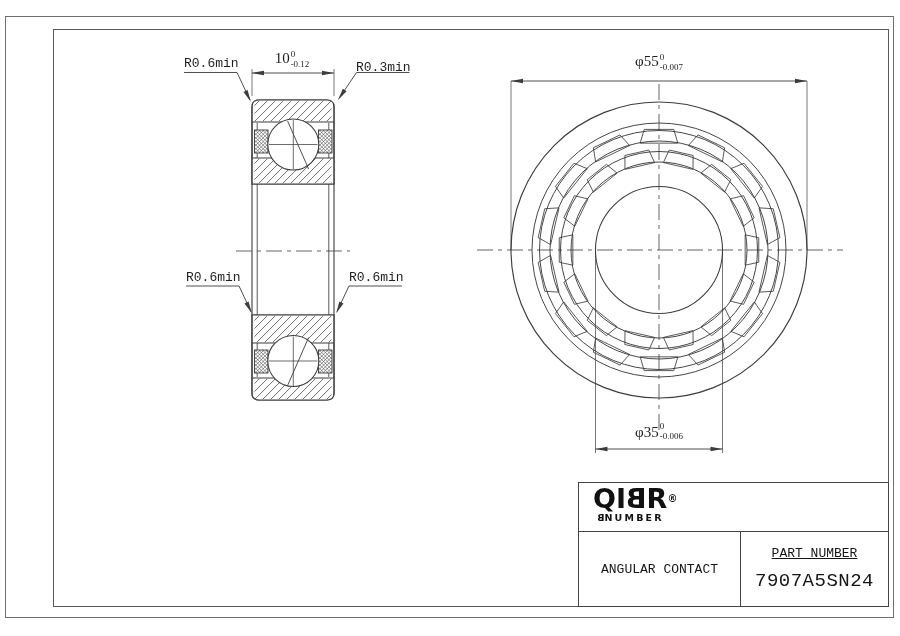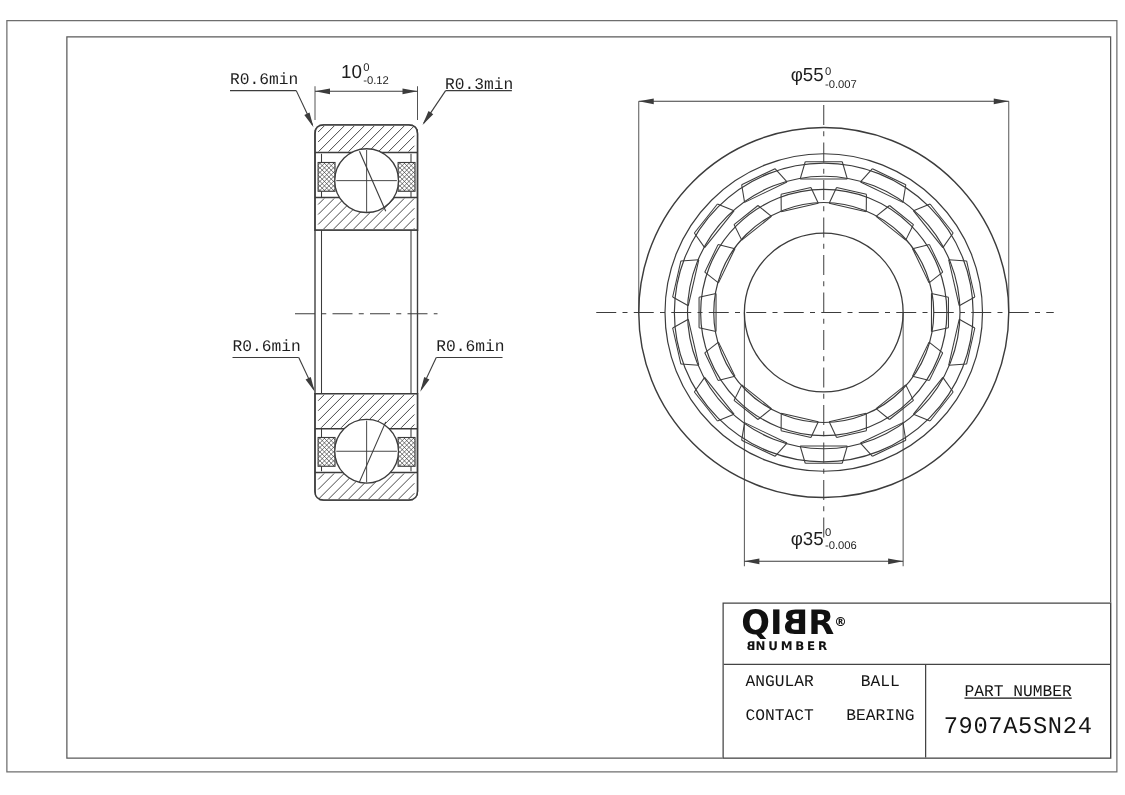--- a/index.html
+++ b/index.html
@@ -6,21 +6,21 @@
   .page{position:relative;width:900px;height:636px;background:#ffffff;overflow:hidden;
         font-family:"Liberation Mono",monospace;color:#1f1f1f;}
   .frame-outer{position:absolute;left:5px;top:16px;width:889px;height:602px;
         border:1.6px solid #6e6e6e;box-sizing:border-box;}
   .frame-inner{position:absolute;left:53px;top:29px;width:836px;height:578px;
         border:1.6px solid #5a5a5a;box-sizing:border-box;}
   svg.cad{position:absolute;left:0;top:0;}
 
   
   .dim{position:absolute;display:flex;align-items:flex-start;justify-content:center;
-       white-space:nowrap;font-family:Liberation Sans, sans-serif;}
+       white-space:nowrap;font-family:Liberation Serif, serif;}
   .dim .main{font-size:15px;line-height:18px;}
   .dim .tol{display:inline-flex;flex-direction:column;font-size:9px;line-height:9.5px;
        margin-left:1px;padding-top:1px;text-align:left;}
   .lbl{position:absolute;font-size:13px;line-height:15px;white-space:nowrap;
        font-family:"Liberation Mono",monospace;}
 
   
   .tb{position:absolute;left:578px;top:482px;width:311px;height:125px;
       border:1.7px solid #444;box-sizing:border-box;background:#fff;}
   .tb-row1{position:absolute;left:0;top:0;width:100%;height:49px;box-sizing:border-box;
@@ -29,21 +29,21 @@
   .logo-main{font-family:"DejaVu Sans",sans-serif;font-weight:bold;font-size:27px;
       line-height:28px;letter-spacing:0;color:#111;}
   .logo-reg{font-size:10px;vertical-align:top;font-weight:bold;}
   .mirror{display:inline-block;transform:scaleX(-1);}
   .logo-sub{font-family:"DejaVu Sans",sans-serif;font-weight:bold;font-size:9.5px;
       letter-spacing:2.2px;color:#111;margin-top:-1px;padding-left:2px;}
   .tb-company{flex:1;text-align:center;padding-top:5px;font-size:11px;
       letter-spacing:-0.3px;line-height:19px;color:#151515;}
   .tb-row2{position:absolute;left:0;top:49px;width:100%;height:74px;display:flex;}
   .tb-cell-left{width:162px;box-sizing:border-box;border-right:1.4px solid #444;
-      display:flex;justify-content:center;text-align:center;
+      display:flex;flex-direction:column;justify-content:center;text-align:center;
       font-size:13px;line-height:27px;color:#151515;}
   .tb-cell-right{flex:1;text-align:center;color:#151515;}
   .part-label{font-size:13px;margin-top:14px;text-decoration:underline;}
   .part-number{font-size:19px;letter-spacing:0.5px;margin-top:9px;}
 </style>
 </head>
 <body>
 
 <div class="page">
   <div class="frame-outer"></div>
@@ -397,21 +397,20 @@
   <div class="tb">
     <div class="tb-row1">
       <div class="tb-logo">
         <div class="logo-main"><span>QI</span><span class="mirror">B</span><span>R</span><span class="logo-reg">®</span></div>
         <div class="logo-sub"><span class="mirror">B</span><span>NUMBER</span></div>
       </div>
     </div>
     <div class="tb-row2">
       <div class="tb-cell-left">
         <div>ANGULAR CONTACT</div>
-        <div>BALL BEARING</div>
       </div>
       <div class="tb-cell-right">
         <div class="part-label">PART NUMBER</div>
         <div class="part-number">7907A5SN24</div>
       </div>
     </div>
   </div>
 </div>
 
 </body></html>

